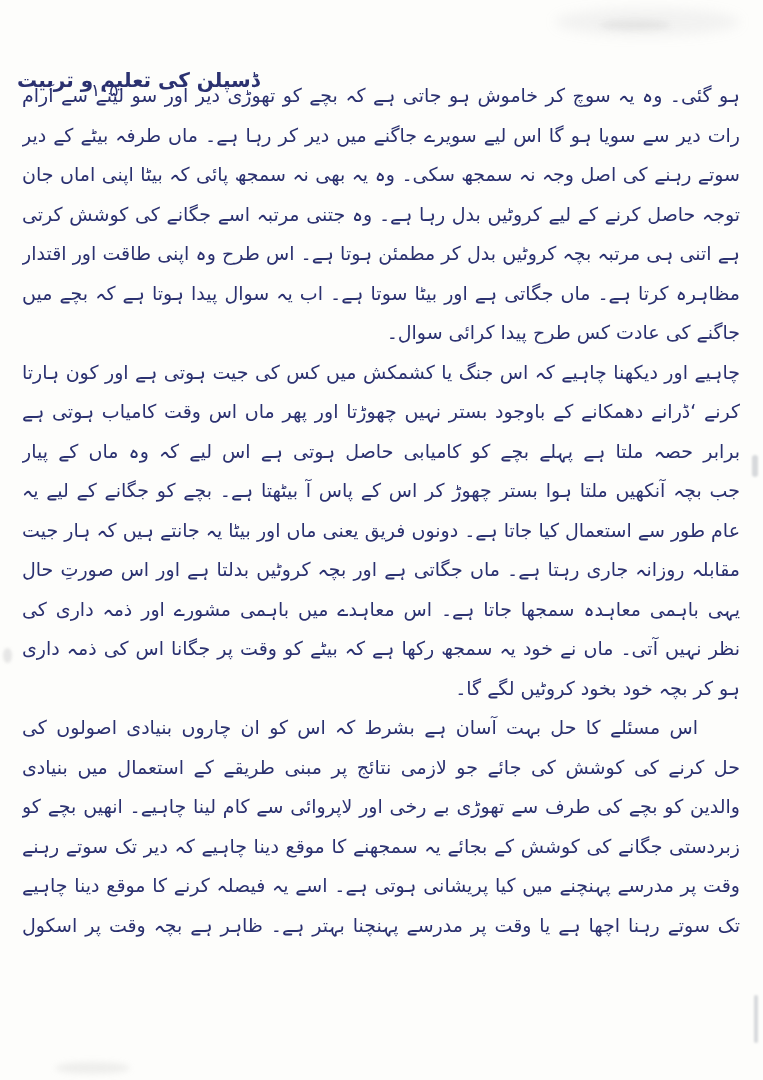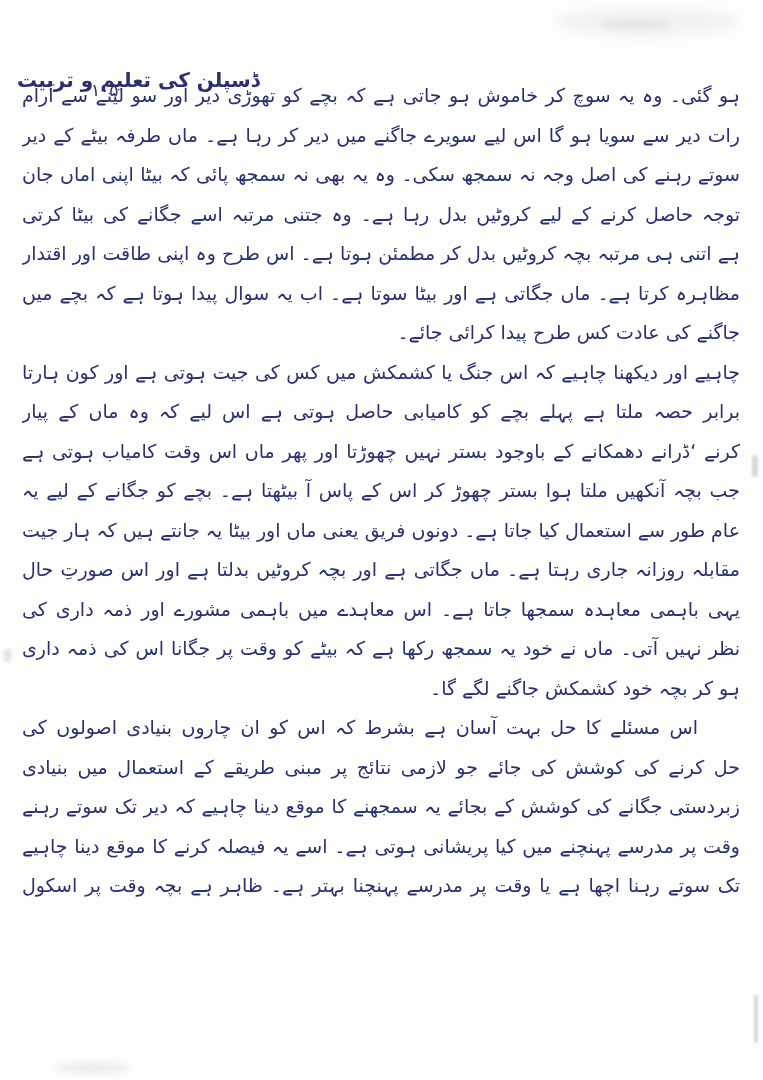--- a/index.html
+++ b/index.html
@@ -112,33 +112,34 @@
 
   <div class="header">
     <div class="page-number">۱۰۵</div>
     <div class="header-title">ڈسپلن کی تعلیم و تربیت</div>
   </div>
 
   <div class="body-text">
       <div class="line">ہو گئی۔ وہ یہ سوچ کر خاموش ہو جاتی ہے کہ بچے کو تھوڑی دیر اور سو لینے سے آرام ملے گا۔</div>
       <div class="line">رات دیر سے سویا ہو گا اس لیے سویرے جاگنے میں دیر کر رہا ہے۔ ماں طرفہ بیٹے کے دیر تک</div>
       <div class="line">سوتے رہنے کی اصل وجہ نہ سمجھ سکی۔ وہ یہ بھی نہ سمجھ پائی کہ بیٹا اپنی اماں جان کی خدمت اور</div>
-      <div class="line">توجہ حاصل کرنے کے لیے کروٹیں بدل رہا ہے۔ وہ جتنی مرتبہ اسے جگانے کی بیٹا کرتی</div>
+      <div class="line">توجہ حاصل کرنے کے لیے کروٹیں بدل رہا ہے۔ وہ جتنی مرتبہ اسے جگانے کی کوشش کرتی</div>
       <div class="line">ہے اتنی ہی مرتبہ بچہ کروٹیں بدل کر مطمئن ہوتا ہے۔ اس طرح وہ اپنی طاقت اور اقتدار کا بھی</div>
       <div class="line">مظاہرہ کرتا ہے۔ ماں جگاتی ہے اور بیٹا سوتا ہے۔ اب یہ سوال پیدا ہوتا ہے کہ بچے میں وقت پر</div>
-      <div class="line para-end">جاگنے کی عادت کس طرح پیدا کرائی جائے۔</div>
+      <div class="line para-end">جاگنے کی عادت کس طرح پیدا کرائی سوال۔</div>
       <div class="line">چاہیے اور دیکھنا چاہیے کہ اس جنگ یا کشمکش میں کس کی جیت ہوتی ہے اور کون ہارتا ہے۔ یہ</div>
+      <div class="line">کرنے ‘ڈرانے دھمکانے کے باوجود بستر نہیں چھوڑتا اور پھر ماں اس وقت کامیاب ہوتی ہے</div>
       <div class="line">برابر حصہ ملتا ہے پہلے بچے کو کامیابی حاصل ہوتی ہے اس لیے کہ وہ ماں کے پیار</div>
-      <div class="line">کرنے ‘ڈرانے دھمکانے کے باوجود بستر نہیں چھوڑتا اور پھر ماں اس وقت کامیاب ہوتی ہے</div>
       <div class="line">جب بچہ آنکھیں ملتا ہوا بستر چھوڑ کر اس کے پاس آ بیٹھتا ہے۔ بچے کو جگانے کے لیے یہ طریقہ</div>
       <div class="line">عام طور سے استعمال کیا جاتا ہے۔ دونوں فریق یعنی ماں اور بیٹا یہ جانتے ہیں کہ ہار جیت کا یہ</div>
       <div class="line">مقابلہ روزانہ جاری رہتا ہے۔ ماں جگاتی ہے اور بچہ کروٹیں بدلتا ہے اور اس صورتِ حال میں</div>
       <div class="line">یہی باہمی معاہدہ سمجھا جاتا ہے۔ اس معاہدے میں باہمی مشورے اور ذمہ داری کی کوئی جھلک</div>
       <div class="line">نظر نہیں آتی۔ ماں نے خود یہ سمجھ رکھا ہے کہ بیٹے کو وقت پر جگانا اس کی ذمہ داری ہے۔ بڑا</div>
-      <div class="line para-end">ہو کر بچہ خود کشمکش جاگنے لگے گا۔</div>
+      <div class="line para-end">ہو کر بچہ خود بخود کروٹیں لگے گا۔</div>
       <div class="line indent">اس مسئلے کا حل بہت آسان ہے بشرط کہ اس کو ان چاروں بنیادی اصولوں کی روشنی میں</div>
       <div class="line">حل کرنے کی کوشش کی جائے جو لازمی نتائج پر مبنی طریقے کے استعمال میں بنیادی حیثیت</div>
+      <div class="line">والدین کو بچے کی طرف سے تھوڑی بے رخی اور لاپروائی سے کام لینا چاہیے۔ انھیں بچے کو</div>
       <div class="line">زبردستی جگانے کی کوشش کے بجائے یہ سمجھنے کا موقع دینا چاہیے کہ دیر تک سوتے رہنے سے</div>
       <div class="line">وقت پر مدرسے پہنچنے میں کیا پریشانی ہوتی ہے۔ اسے یہ فیصلہ کرنے کا موقع دینا چاہیے کہ دیر</div>
       <div class="line">تک سوتے رہنا اچھا ہے یا وقت پر مدرسے پہنچنا بہتر ہے۔ ظاہر ہے بچہ وقت پر اسکول پہنچنا پسند</div>
     </div>
 
 </div>
 
 </body></html>

